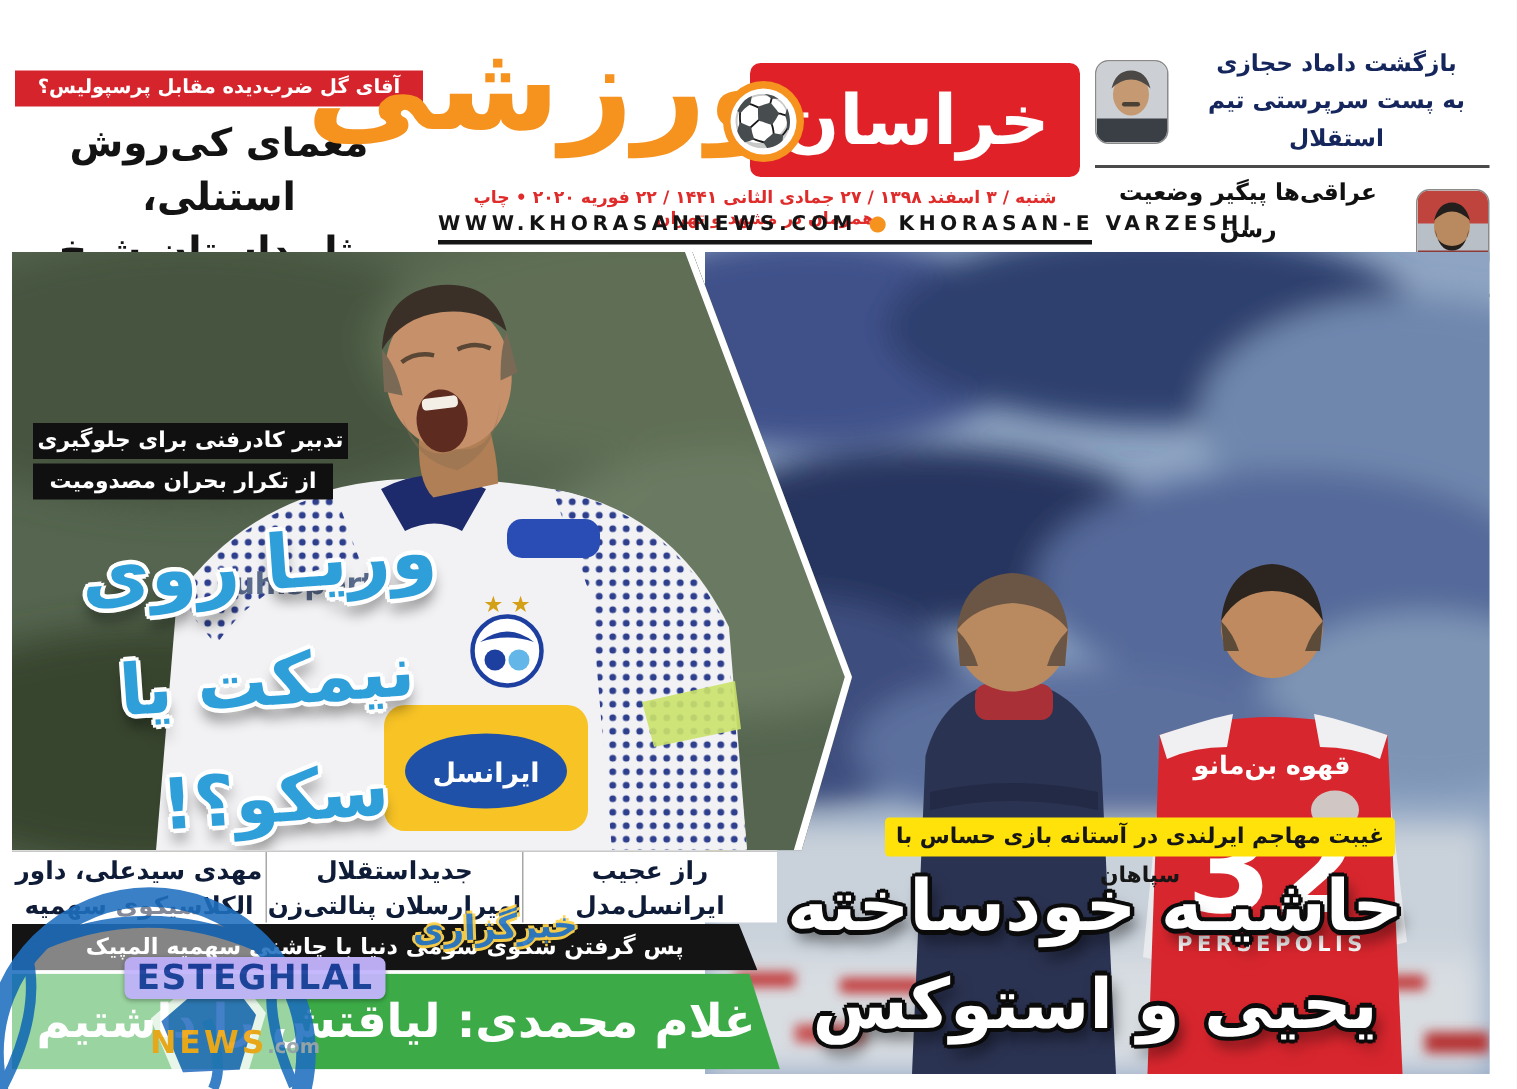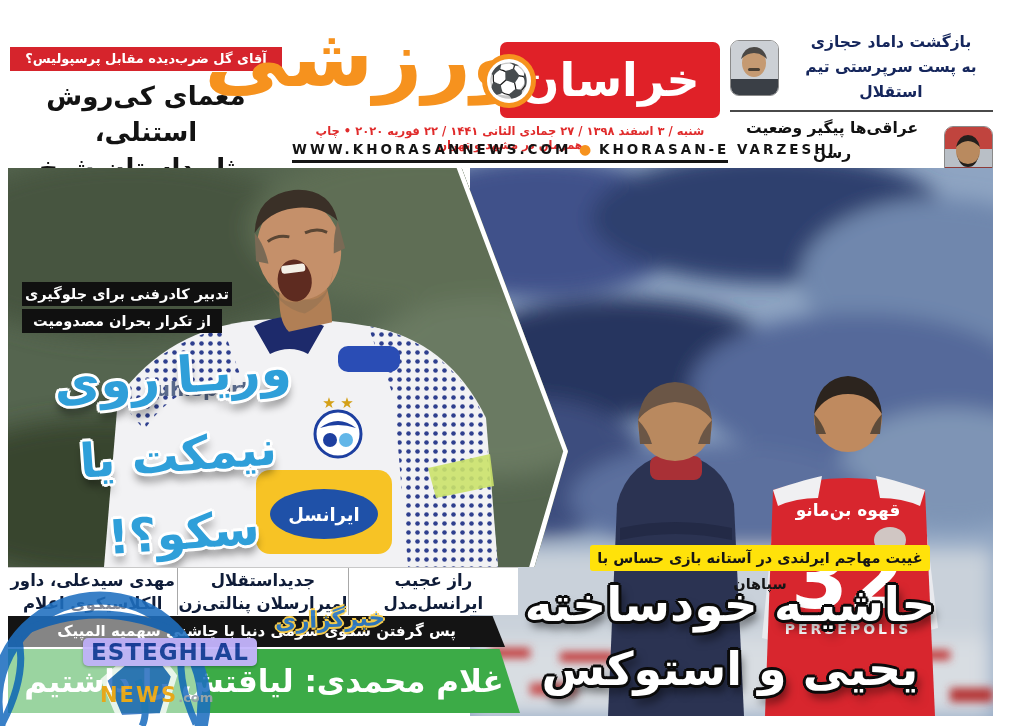--- a/index.html
+++ b/index.html
@@ -282,21 +282,21 @@
     <div class="col">
       <div>راز عجیب ایرانسل‌مدل</div>
       <div>یحیی</div>
     </div>
     <div class="col">
       <div>جدیداستقلال</div>
       <div>امیرارسلان پنالتی‌زن</div>
     </div>
     <div class="col">
       <div>مهدی سیدعلی، داور</div>
-      <div>الکلاسیکوی اعلام</div>
+      <div>الکلاسیکوی سهمیه</div>
     </div>
   </div>
   <div class="bar-black rtl">پس گرفتن سکوی سومی دنیا با چاشنی سهمیه المپیک</div>
   <div class="bar-green rtl">غلام محمدی: لیاقتش را داشتیم</div>
 
   <div class="watermark">
     <svg width="420" height="142" viewBox="0 0 420 142">
       <g opacity="0.93">
         <circle cx="112" cy="118" r="104" fill="#ffffff" fill-opacity="0.55" stroke="#1f6fc0" stroke-width="13"></circle>
         <path d="M30,50 Q112,10 196,52" fill="none" stroke="#1f6fc0" stroke-width="8"></path>

